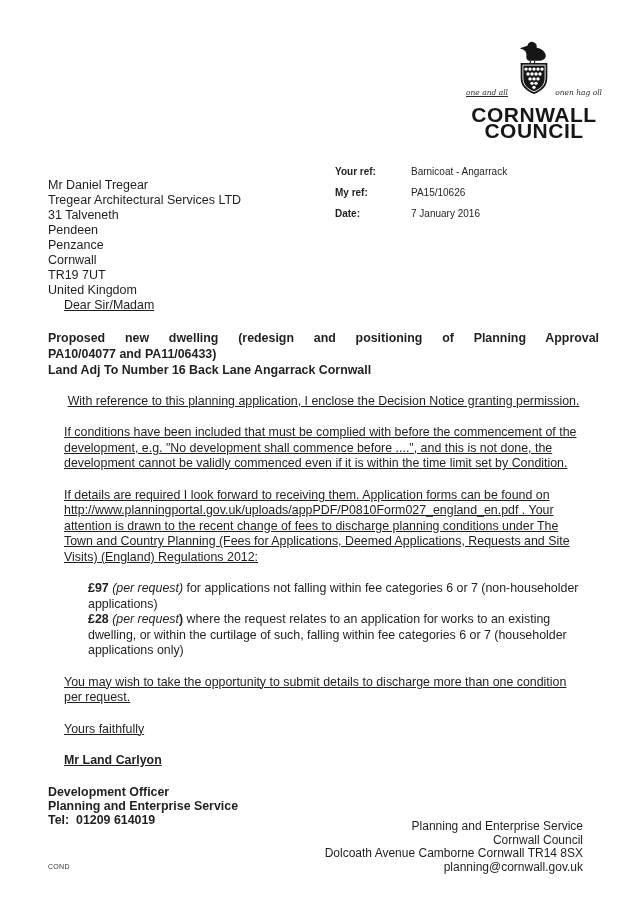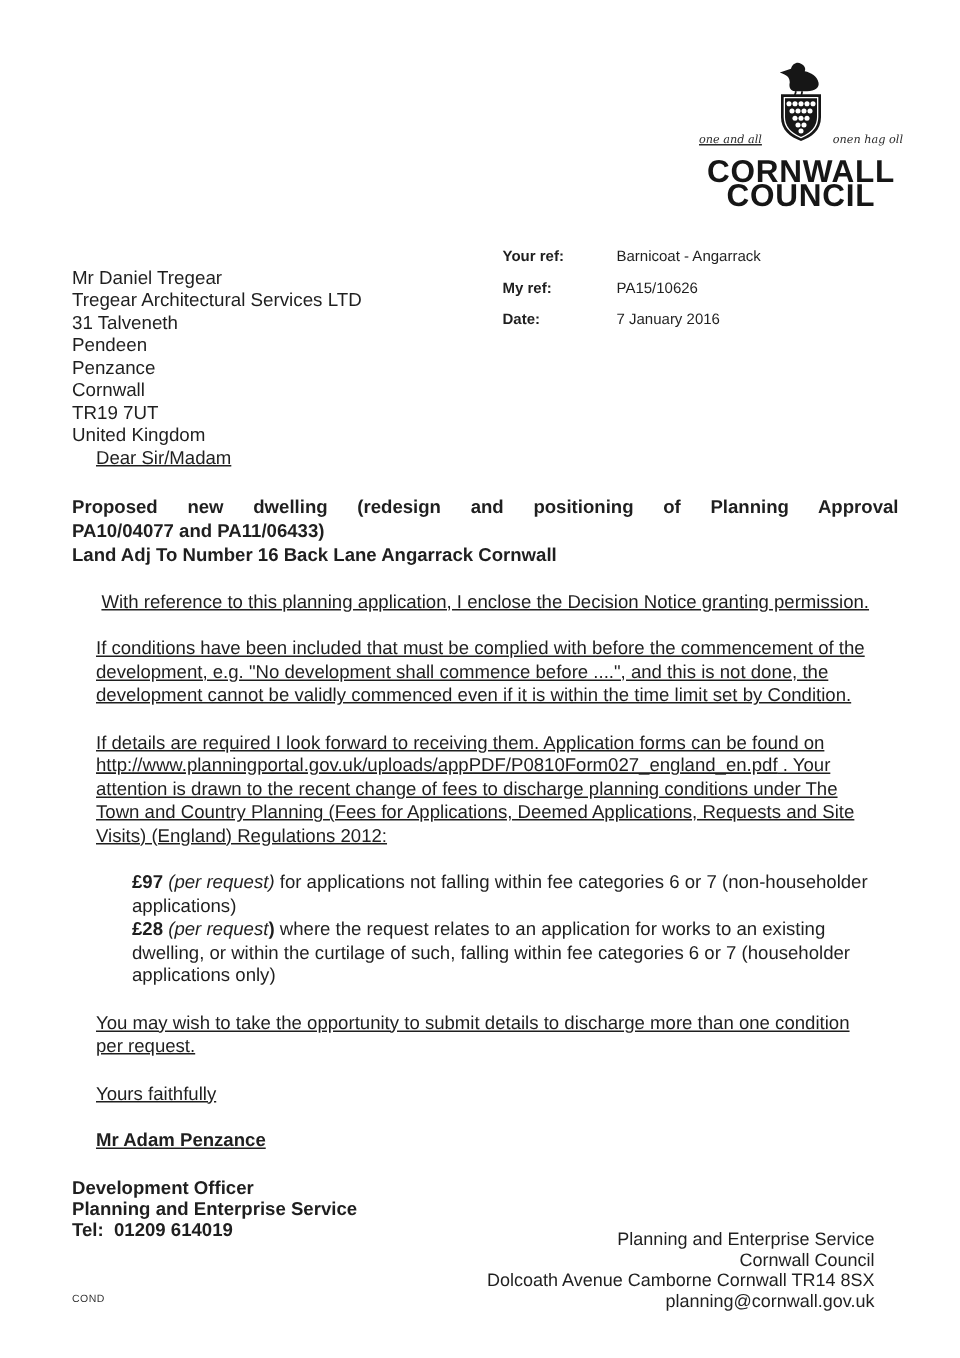--- a/index.html
+++ b/index.html
@@ -137,21 +137,21 @@
     <p class="para3"><span>If details are required I look forward to receiving them. Application forms can be found on </span><a class="doc-link">http://www.planningportal.gov.uk/uploads/appPDF/P0810Form027_england_en.pdf</a><span> . Your attention is drawn to the recent change of fees to discharge planning conditions under The Town and Country Planning (Fees for Applications, Deemed Applications, Requests and Site Visits) (England) Regulations 2012:</span></p>
 
     <div class="fee"><span class="b">£97</span><span class="bi"> (per request)</span><span> for applications not falling within fee categories 6 or 7 (non-householder applications)</span></div>
 
     <div class="fee"><span class="b">£28</span><span class="bi"> (per request</span><span class="b">)</span><span> where the request relates to an application for works to an existing dwelling, or within the curtilage of such, falling within fee categories 6 or 7 (householder applications only)</span></div>
 
     <p class="para4">You may wish to take the opportunity to submit details to discharge more than one condition per request.</p>
 
     <p class="closing">Yours faithfully</p>
 
-    <p class="signatory">Mr Adam Penzance</p>
+    <p class="signatory">Mr Land Carlyon</p>
 
     <div class="sig-block">
       <div>Development Officer</div>
       <div>Planning and Enterprise Service</div>
       <div class="pre">Tel:  01209 614019</div>
     </div>
   </div>
 
   <div class="footer">
     <div>Planning and Enterprise Service</div>

